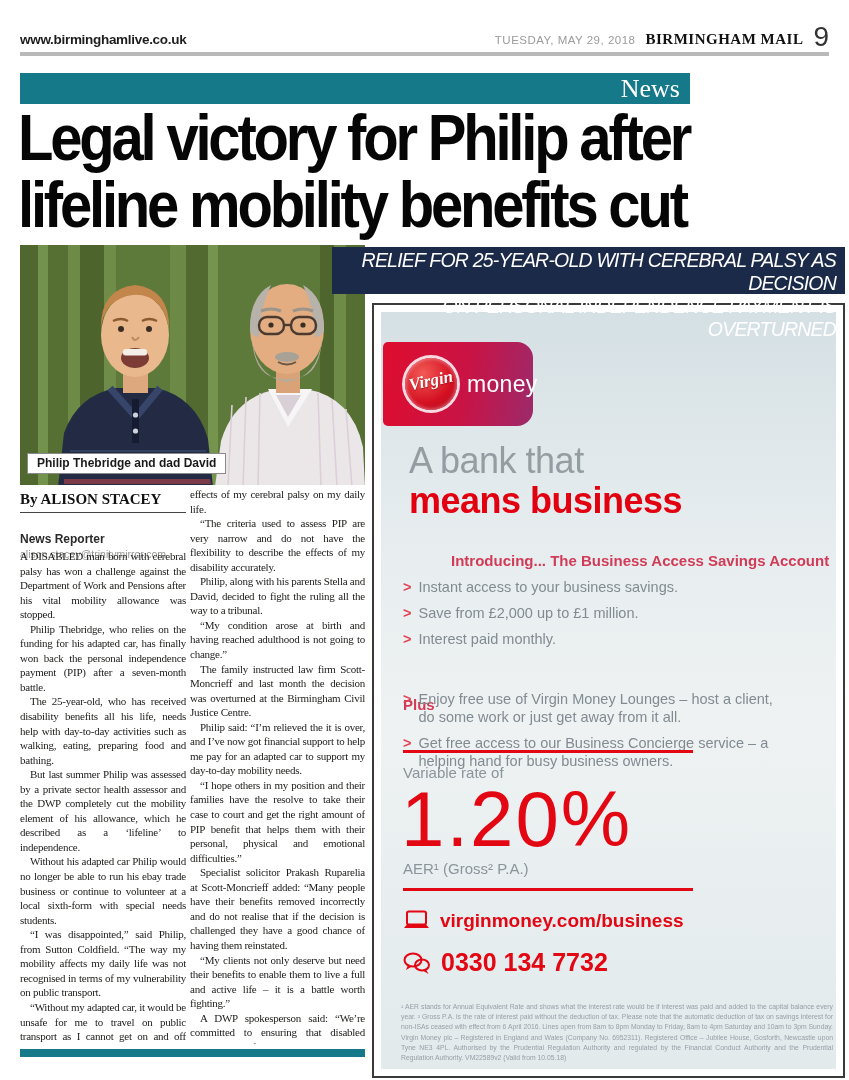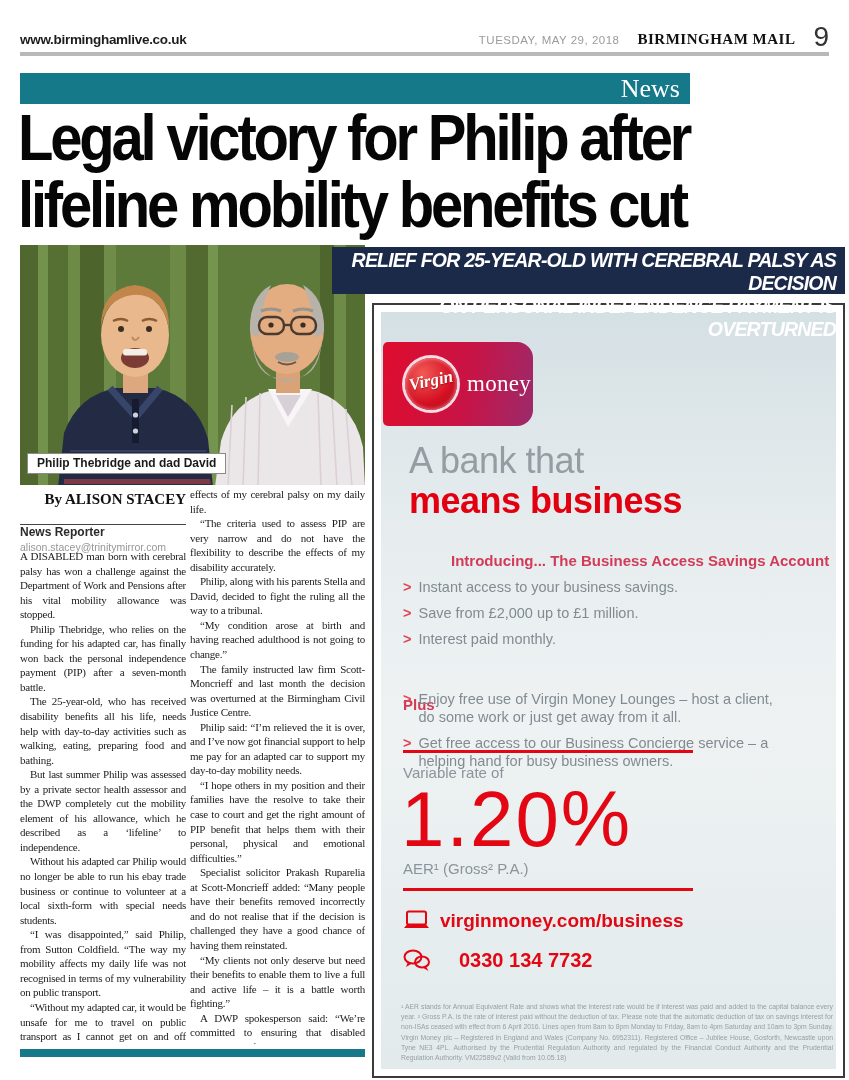--- a/index.html
+++ b/index.html
@@ -2,21 +2,21 @@
 <html><head>
 <meta charset="utf-8">
 <style>
   html,body{margin:0;padding:0;background:#ffffff;}
   .page{position:relative;width:849px;height:1080px;background:#fff;overflow:hidden;
         font-family:"Liberation Sans",sans-serif;}
 
   
   .masthead{position:absolute;left:20px;top:27px;width:809px;height:24px;}
   .mh-url{position:absolute;left:0;top:5px;font-size:13.5px;font-weight:bold;color:#1d1d1d;letter-spacing:-0.3px;}
-  .mh-right{position:absolute;right:0;top:0;display:flex;align-items:baseline;gap:18px;}
+  .mh-right{position:absolute;right:0;top:0;display:flex;align-items:baseline;gap:10px;}
   .mh-date{font-size:11.5px;color:#9b9b9b;letter-spacing:0.5px;position:relative;top:-2px;}
   .mh-paper{font-family:"Liberation Serif",serif;font-weight:bold;font-size:15px;color:#111;letter-spacing:0.5px;position:relative;top:-2px;}
   .mh-page{font-size:28px;font-weight:400;color:#333;line-height:20px;}
   .mh-rule{position:absolute;left:20px;top:52px;width:809px;height:4px;background:#b9b9b9;}
 
   
   .newsbar{position:absolute;left:20px;top:73px;width:670px;height:31px;background:#16798a;}
   .newsbar .news-label{position:absolute;right:10px;top:1px;color:#fff;
         font-family:"Liberation Serif",serif;font-size:26px;}
 
@@ -26,28 +26,28 @@
         transform:scaleY(1.13);transform-origin:top left;}
 
   
   .photo{position:absolute;left:20px;top:245px;width:345px;height:240px;overflow:hidden;background:#5e7a3b;}
   .photo svg{display:block;}
   .caption{position:absolute;left:8px;bottom:12px;background:#ffffff;box-shadow:0 0 0 1px #8a8a8a;
         padding:2px 9px 3px 9px;font-size:12px;font-weight:bold;color:#1a1a1a;}
 
   
   .standfirst{position:absolute;left:332px;top:247px;width:513px;height:47px;background:#1c2a4a;
-        color:#fff;font-style:italic;font-weight:bold;font-size:19.5px;line-height:23px;
+        color:#fff;font-style:italic;font-weight:normal;font-size:19.5px;line-height:23px;
         text-align:right;padding-right:9px;box-sizing:border-box;padding-top:2px;letter-spacing:-0.8px;z-index:5;}
 
   
   .byline{position:absolute;left:20px;top:491px;width:166px;}
   .by-author{font-family:"Liberation Serif",serif;font-weight:bold;font-size:15px;color:#111;
-        border-bottom:1.5px solid #444;padding-bottom:16px;text-align:right;}
-  .by-role{font-size:12px;font-weight:bold;color:#2b2b2b;margin-top:0;}
+        border-bottom:1.5px solid #444;padding-bottom:4px;}
+  .by-role{font-size:12px;font-weight:bold;color:#2b2b2b;margin-top:19px;}
   .by-email{font-size:10.5px;color:#979797;margin-top:2px;}
 
   
   .col{position:absolute;font-family:"Liberation Serif",serif;font-size:11px;line-height:14.55px;
         color:#1c1c1a;text-align:justify;letter-spacing:-0.25px;overflow:hidden;}
   .col1{left:20px;top:549px;width:166px;height:495px;}
   .col2{left:190px;top:487px;width:175px;height:557px;}
   .col p{margin:0;text-indent:10px;}
   .col p.noindent{text-indent:0;}
   .endrule{position:absolute;left:20px;top:1049px;width:345px;height:8px;background:#16798a;}
@@ -59,39 +59,39 @@
         background:linear-gradient(180deg,#d5e0e4 0%,#e7edef 30%,#eef2f3 55%,#e2eaec 100%);}
   .vm-badge{position:absolute;left:2px;top:30px;width:150px;height:84px;
         border-radius:5px 16px 16px 5px;
         background:linear-gradient(100deg,#df0d2e 0%,#c91345 55%,#9c2a6b 100%);}
   .vm-circle{position:absolute;left:22px;top:16px;width:52px;height:52px;border-radius:50%;
         background:radial-gradient(circle at 35% 30%,#f25a55 0%,#d40f22 60%,#a80d1d 100%);
         box-shadow:0 0 0 3px rgba(255,255,255,0.85), inset 0 0 4px rgba(255,255,255,0.6);}
   .vm-script{position:absolute;left:3px;top:13px;width:46px;text-align:center;color:#fff;
         font-family:"Liberation Serif",serif;font-style:italic;font-weight:bold;font-size:17px;
         transform:rotate(-12deg);text-shadow:0 1px 1px rgba(120,0,0,.6);}
-  .vm-money{position:absolute;left:84px;top:29px;color:#fff;font-size:23px;letter-spacing:0.3px;font-family:Liberation Serif, serif;}
+  .vm-money{position:absolute;left:84px;top:29px;color:#fff;font-size:23px;letter-spacing:0.3px;}
   .ad-tag1{position:absolute;left:28px;top:128px;font-size:36px;color:#949da2;letter-spacing:-0.5px;}
   .ad-tag2{position:absolute;left:28px;top:168px;font-size:36px;color:#e20010;font-weight:bold;letter-spacing:-0.5px;}
   .ad-intro{position:absolute;left:22px;top:240px;font-size:15px;font-weight:bold;color:#d23b57;margin-left:48px;}
   .ad-bullets1{position:absolute;left:22px;top:266px;width:400px;}
   .ad-bullets2{position:absolute;left:22px;top:378px;width:380px;}
   .ad-row{display:flex;gap:7px;font-size:14.5px;color:#828b91;line-height:18px;margin-bottom:8px;}
   .ad-row .arr{color:#e04455;font-weight:bold;flex:0 0 auto;}
   .ad-plus{position:absolute;left:22px;top:348px;font-size:15px;font-weight:bold;color:#d23b57;margin-top:36px;}
   .ad-line{position:absolute;left:22px;width:290px;height:2.5px;background:#e30613;}
   .line1{top:438px;}
   .line2{top:576px;}
   .ad-ratelabel{position:absolute;left:22px;top:452px;font-size:15px;color:#8b949a;}
   .ad-rate{position:absolute;left:20px;top:462px;font-size:78px;color:#e30613;letter-spacing:2px;}
   .ad-aer{position:absolute;left:22px;top:548px;font-size:15px;color:#8b949a;}
   .ad-web{position:absolute;left:22px;top:598px;display:flex;align-items:center;gap:10px;
         color:#e30613;font-weight:bold;font-size:19px;text-align:center;}
-  .ad-phone{position:absolute;left:22px;top:636px;display:flex;align-items:center;gap:28px;
-        color:#e30613;font-weight:bold;font-size:20px;}
+  .ad-phone{position:absolute;left:22px;top:636px;display:flex;align-items:center;gap:10px;
+        color:#e30613;font-weight:bold;font-size:25px;}
   .ad-small{position:absolute;left:20px;top:690px;width:432px;font-size:6.8px;line-height:1.5;
         color:#97a0a6;text-align:justify;}
 </style>
 </head>
 <body>
 
 <div class="page">
 
   <div class="masthead">
     <div class="mh-url">www.birminghamlive.co.uk</div>

